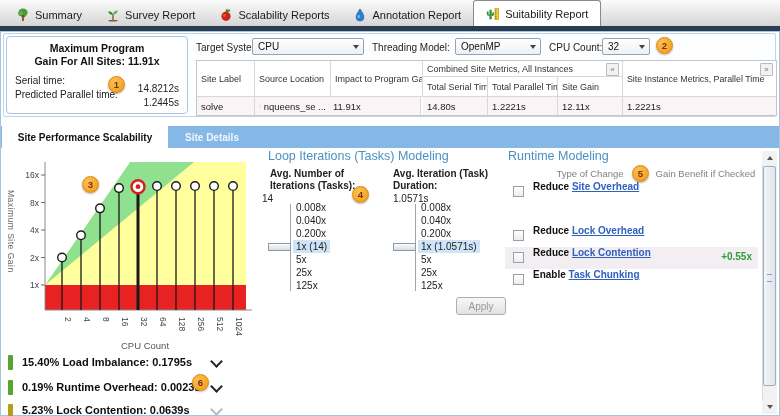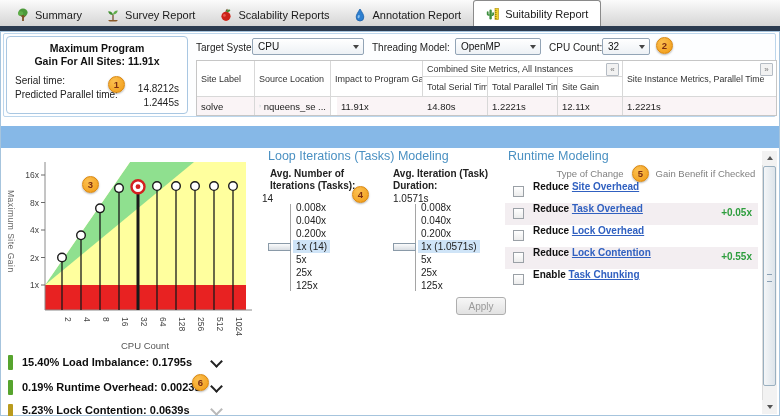--- a/index.html
+++ b/index.html
@@ -189,28 +189,30 @@
     <span class="mini-ico" style="position:absolute;right:3px;top:2px;">»</span>
 
     <div class="cell data" style="left:0;top:36px;width:58px;height:18px;border-bottom:none;">solve</div>
     <div class="cell data" style="left:58px;top:36px;width:76px;height:18px;border-bottom:none;gap:3px;">
       <svg width="8" height="10" viewBox="0 0 8 10">
           <path d="M0.5 0.5 h4.5 l2.5 2.5 v6.5 h-7 Z" fill="#fdfdfd" stroke="#8899aa" stroke-width="0.8"></path>
           <path d="M5 0.5 v2.5 h2.5" fill="none" stroke="#8899aa" stroke-width="0.8"></path>
         </svg>
       <span>nqueens_se ...</span>
     </div>
-    <div class="cell data" style="left:140px;top:36px;width:92px;height:18px;border-bottom:none;">11.91x</div>
+    <div class="cell data" style="left:132px;top:36px;width:92px;height:18px;border-bottom:none;">11.91x</div>
     <div class="cell data" style="left:226px;top:36px;width:65px;height:18px;border-bottom:none;">14.80s</div>
     <div class="cell data" style="left:291px;top:36px;width:70px;height:18px;border-bottom:none;">1.2221s</div>
     <div class="cell data" style="left:361px;top:36px;width:65px;height:18px;border-bottom:none;">12.11x</div>
     <div class="cell data" style="left:426px;top:36px;width:153px;height:18px;border-bottom:none;border-right:none;">1.2221s</div>
   </div>
 
   <div class="subtabs"></div>
+  <div class="subtab active" style="left:2px;width:166px;top:126px;">Site Performance Scalability</div>
+  <div class="subtab inactive" style="left:170px;width:84px;top:126px;">Site Details</div>
 
   <div class="ylabel">Maximum Site Gain</div>
   <svg id="scal-chart" class="abs" style="left:4px;top:158px;" width="254" height="182">
       <rect x="41" y="4" width="201" height="123" fill="#ffff9e"></rect>
       <rect x="41" y="127" width="201" height="25" fill="#e82222"></rect>
       <polygon points="41,127 126,4 190,4" fill="#8fe08f"></polygon>
       <polygon points="41,127 41,4 126,4" fill="#ffffff"></polygon>
       <line x1="41" y1="4" x2="41" y2="152" stroke="#8a8a8a" stroke-width="1"></line>
       <line x1="41" y1="152" x2="248" y2="152" stroke="#8a8a8a" stroke-width="1"></line>
       <line x1="37" y1="127" x2="41" y2="127" stroke="#6a6a6a" stroke-width="1"></line>
@@ -313,25 +315,20 @@
 
   <div class="sect-head" style="left:508px;top:149px;">Runtime Modeling</div>
   <div class="col-head" style="left:540px;top:168px;width:100px;">Type of Change</div>
   <div class="col-head" style="left:653px;top:168px;width:105px;">Gain Benefit if Checked</div>
 
   <div class="rm-row" style="top:181px;">
     <div class="cb"></div>
     <div class="rm-text"><span>Reduce</span> <span class="rm-link">Site Overhead</span></div>
     <div class="rm-gain"></div>
   </div>
-  <div class="rm-row stripe" style="top:203px;">
-    <div class="cb"></div>
-    <div class="rm-text"><span>Reduce</span> <span class="rm-link">Task Overhead</span></div>
-    <div class="rm-gain">+0.05x</div>
-  </div>
   <div class="rm-row" style="top:225px;">
     <div class="cb"></div>
     <div class="rm-text"><span>Reduce</span> <span class="rm-link">Lock Overhead</span></div>
     <div class="rm-gain"></div>
   </div>
   <div class="rm-row stripe" style="top:247px;">
     <div class="cb"></div>
     <div class="rm-text"><span>Reduce</span> <span class="rm-link">Lock Contention</span></div>
     <div class="rm-gain">+0.55x</div>
   </div>

